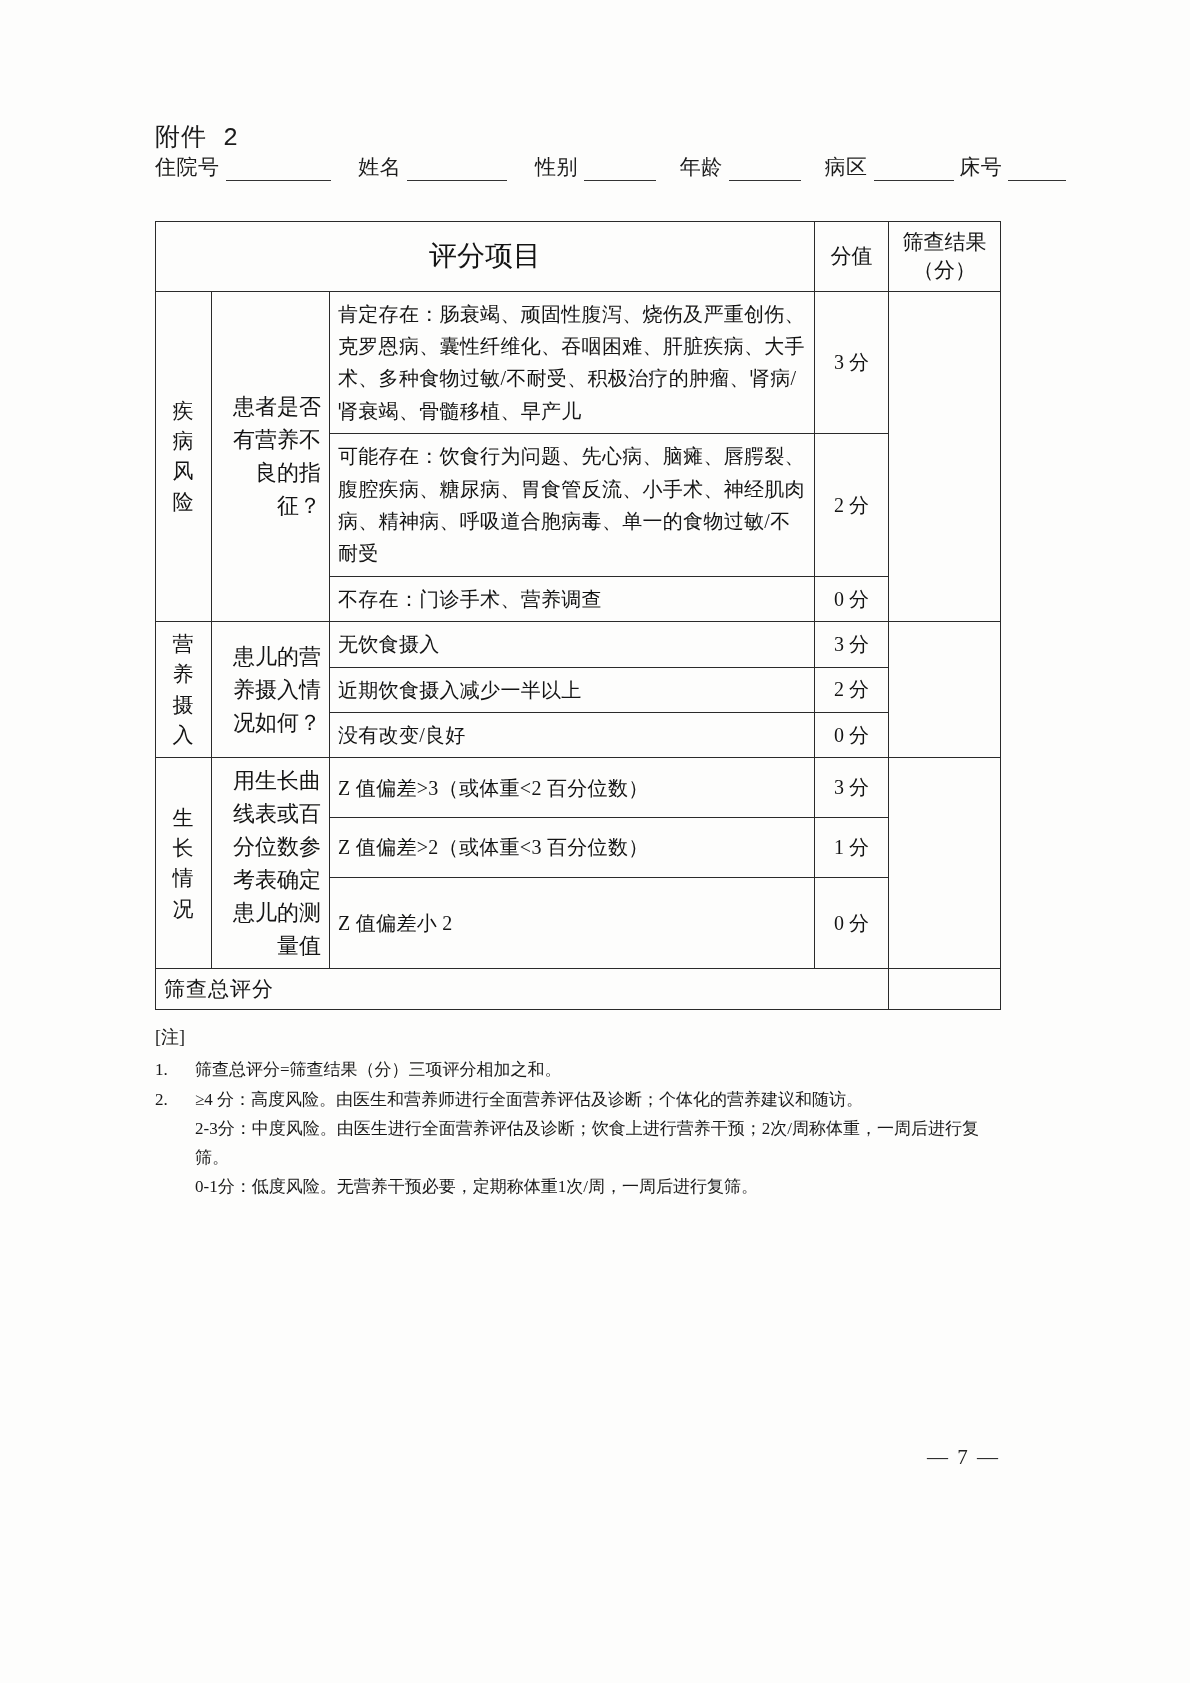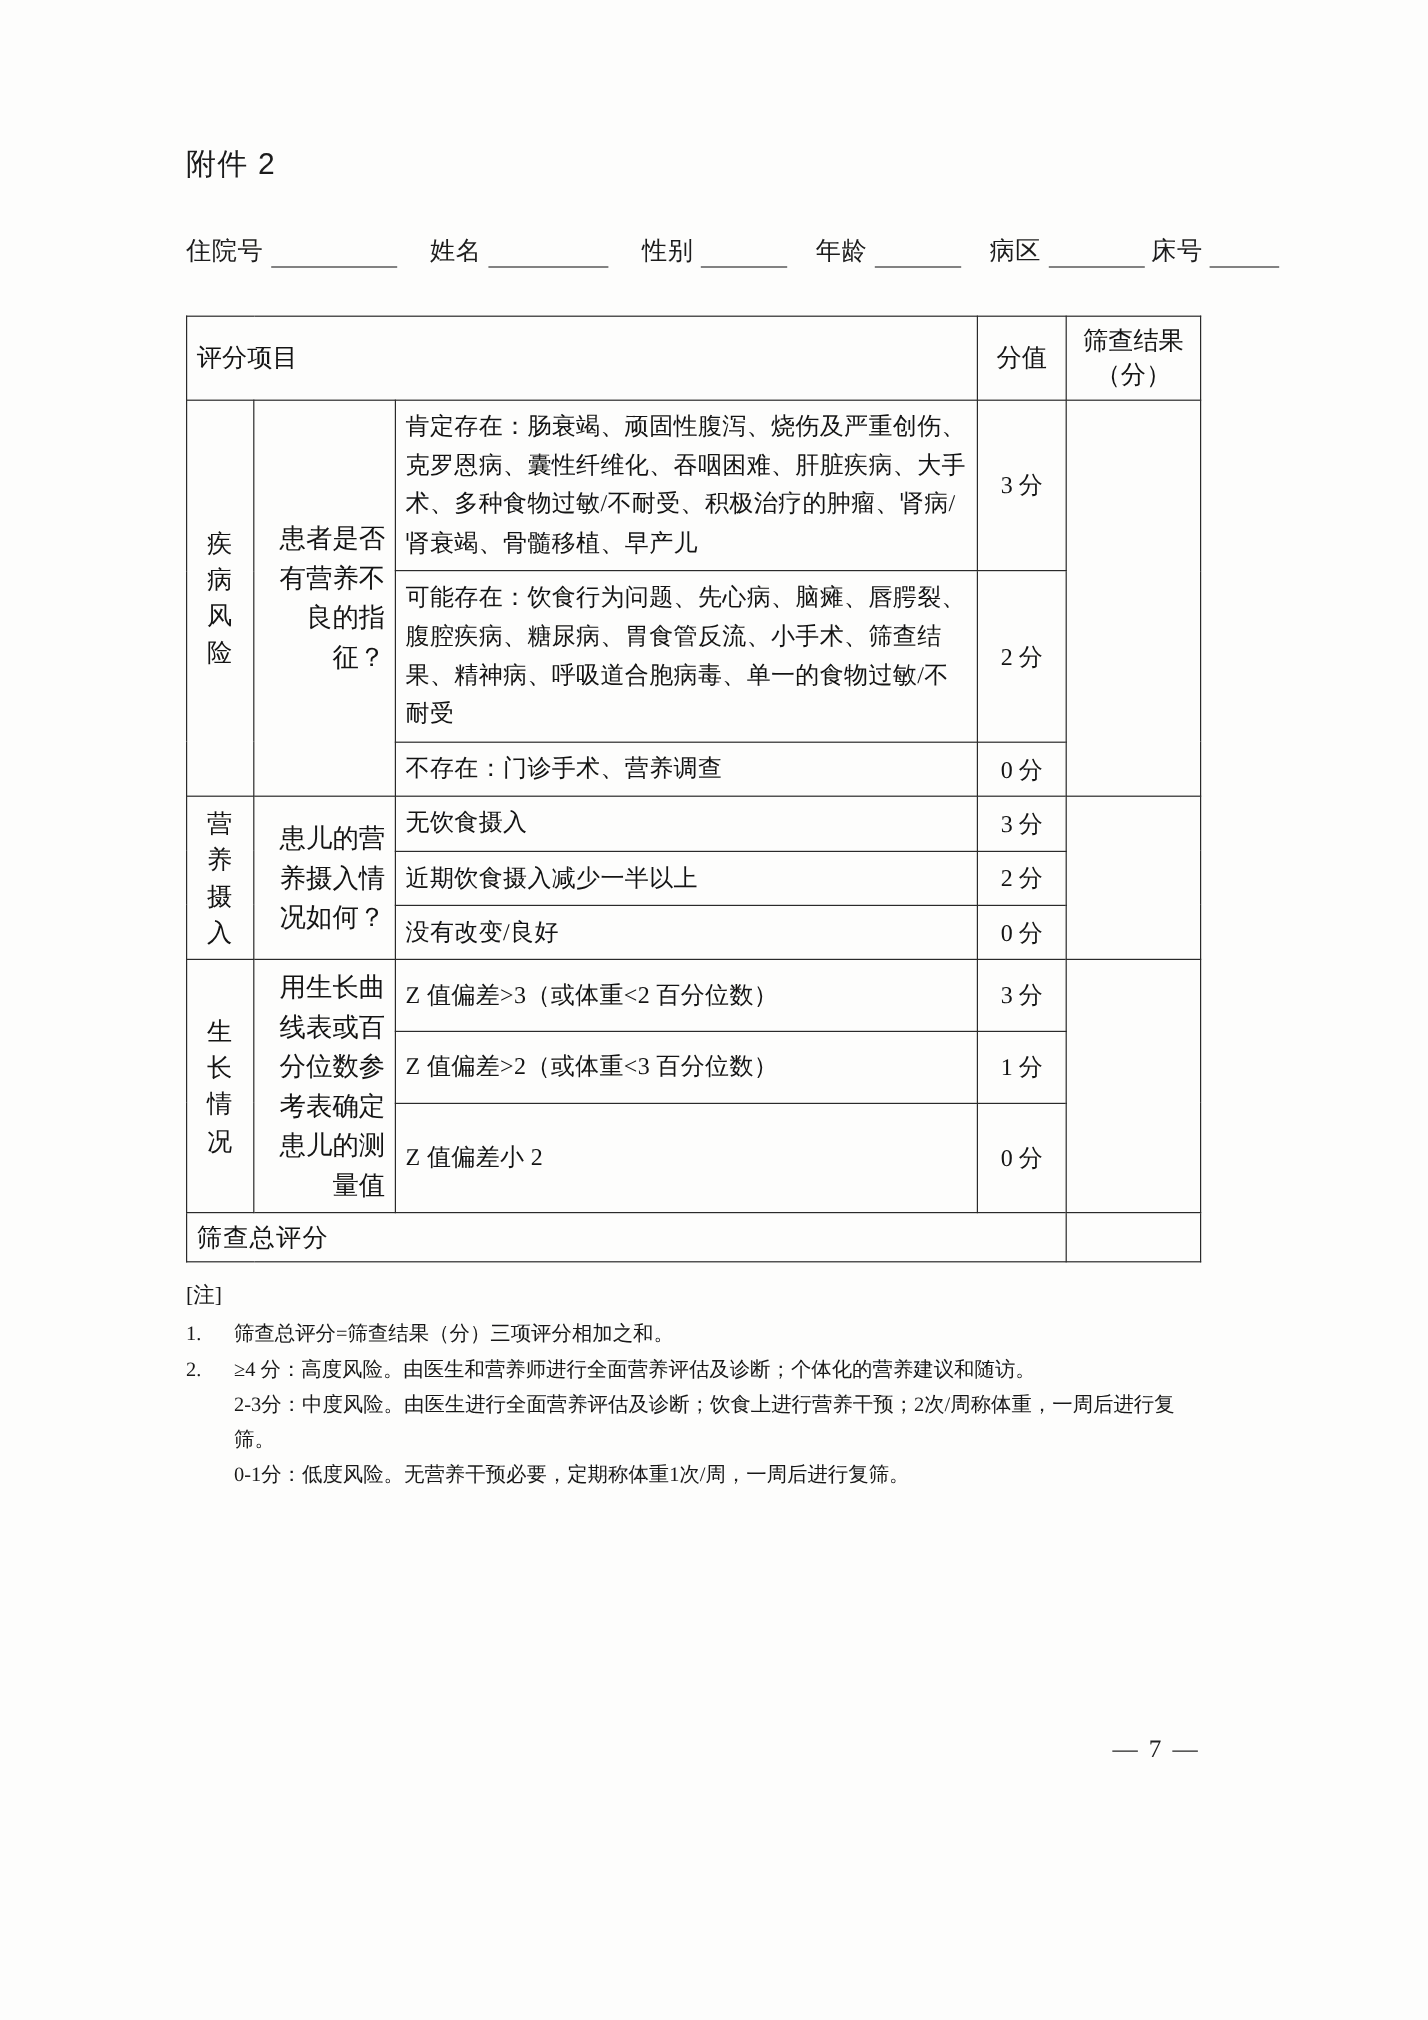--- a/index.html
+++ b/index.html
@@ -25,22 +25,21 @@
   .content {
     position: absolute;
     left: 155px;
     top: 120px;
     width: 850px;
   }
 
   .attach-label {
     font-size: 25px;
     letter-spacing: 1px;
-    margin-bottom: 42px;
-    font-family: Liberation Sans, sans-serif;
+    font-family: Liberation Mono, monospace;
     color: #1c1c1c;
   }
 
   .doc-title {
     text-align: center;
     font-size: 37px;
     font-weight: bold;
     letter-spacing: 1px;
     font-family: "Liberation Sans", sans-serif;
     color: #111;
@@ -64,22 +63,22 @@
     table-layout: fixed;
     font-size: 20px;
     color: #141414;
   }
   table.main td {
     border: 1px solid #2a2a2a;
     padding: 6px 8px;
     vertical-align: middle;
   }
   .hdr-item {
-    text-align: left;
-    font-size: 21px;
+    text-align: center;
+    font-size: 28px;
     padding: 12px 0;
   }
   .hdr-score {
     text-align: center;
     font-size: 21px;
   }
   .hdr-result {
     text-align: center;
     font-size: 21px;
     line-height: 1.35;
@@ -197,21 +196,21 @@
         </tr>
 
         <tr>
           <td class="cat-cell" rowspan="3">疾病风险</td>
           <td class="q-cell" rowspan="3">患者是否有营养不良的指征？</td>
           <td class="desc-cell">肯定存在：肠衰竭、顽固性腹泻、烧伤及严重创伤、克罗恩病、囊性纤维化、吞咽困难、肝脏疾病、大手术、多种食物过敏/不耐受、积极治疗的肿瘤、肾病/肾衰竭、骨髓移植、早产儿</td>
           <td class="pts-cell">3 分</td>
           <td class="res-cell" rowspan="3">&nbsp;</td>
         </tr>
         <tr>
-          <td class="desc-cell">可能存在：饮食行为问题、先心病、脑瘫、唇腭裂、腹腔疾病、糖尿病、胃食管反流、小手术、筛查结果、精神病、呼吸道合胞病毒、单一的食物过敏/不耐受</td>
+          <td class="desc-cell">可能存在：饮食行为问题、先心病、脑瘫、唇腭裂、腹腔疾病、糖尿病、胃食管反流、小手术、神经肌肉病、精神病、呼吸道合胞病毒、单一的食物过敏/不耐受</td>
           <td class="pts-cell">2 分</td>
         </tr>
         <tr>
           <td class="desc-cell">不存在：门诊手术、营养调查</td>
           <td class="pts-cell">0 分</td>
         </tr>
 
         <tr>
           <td class="cat-cell" rowspan="3">营养摄入</td>
           <td class="q-cell" rowspan="3">患儿的营养摄入情况如何？</td>

